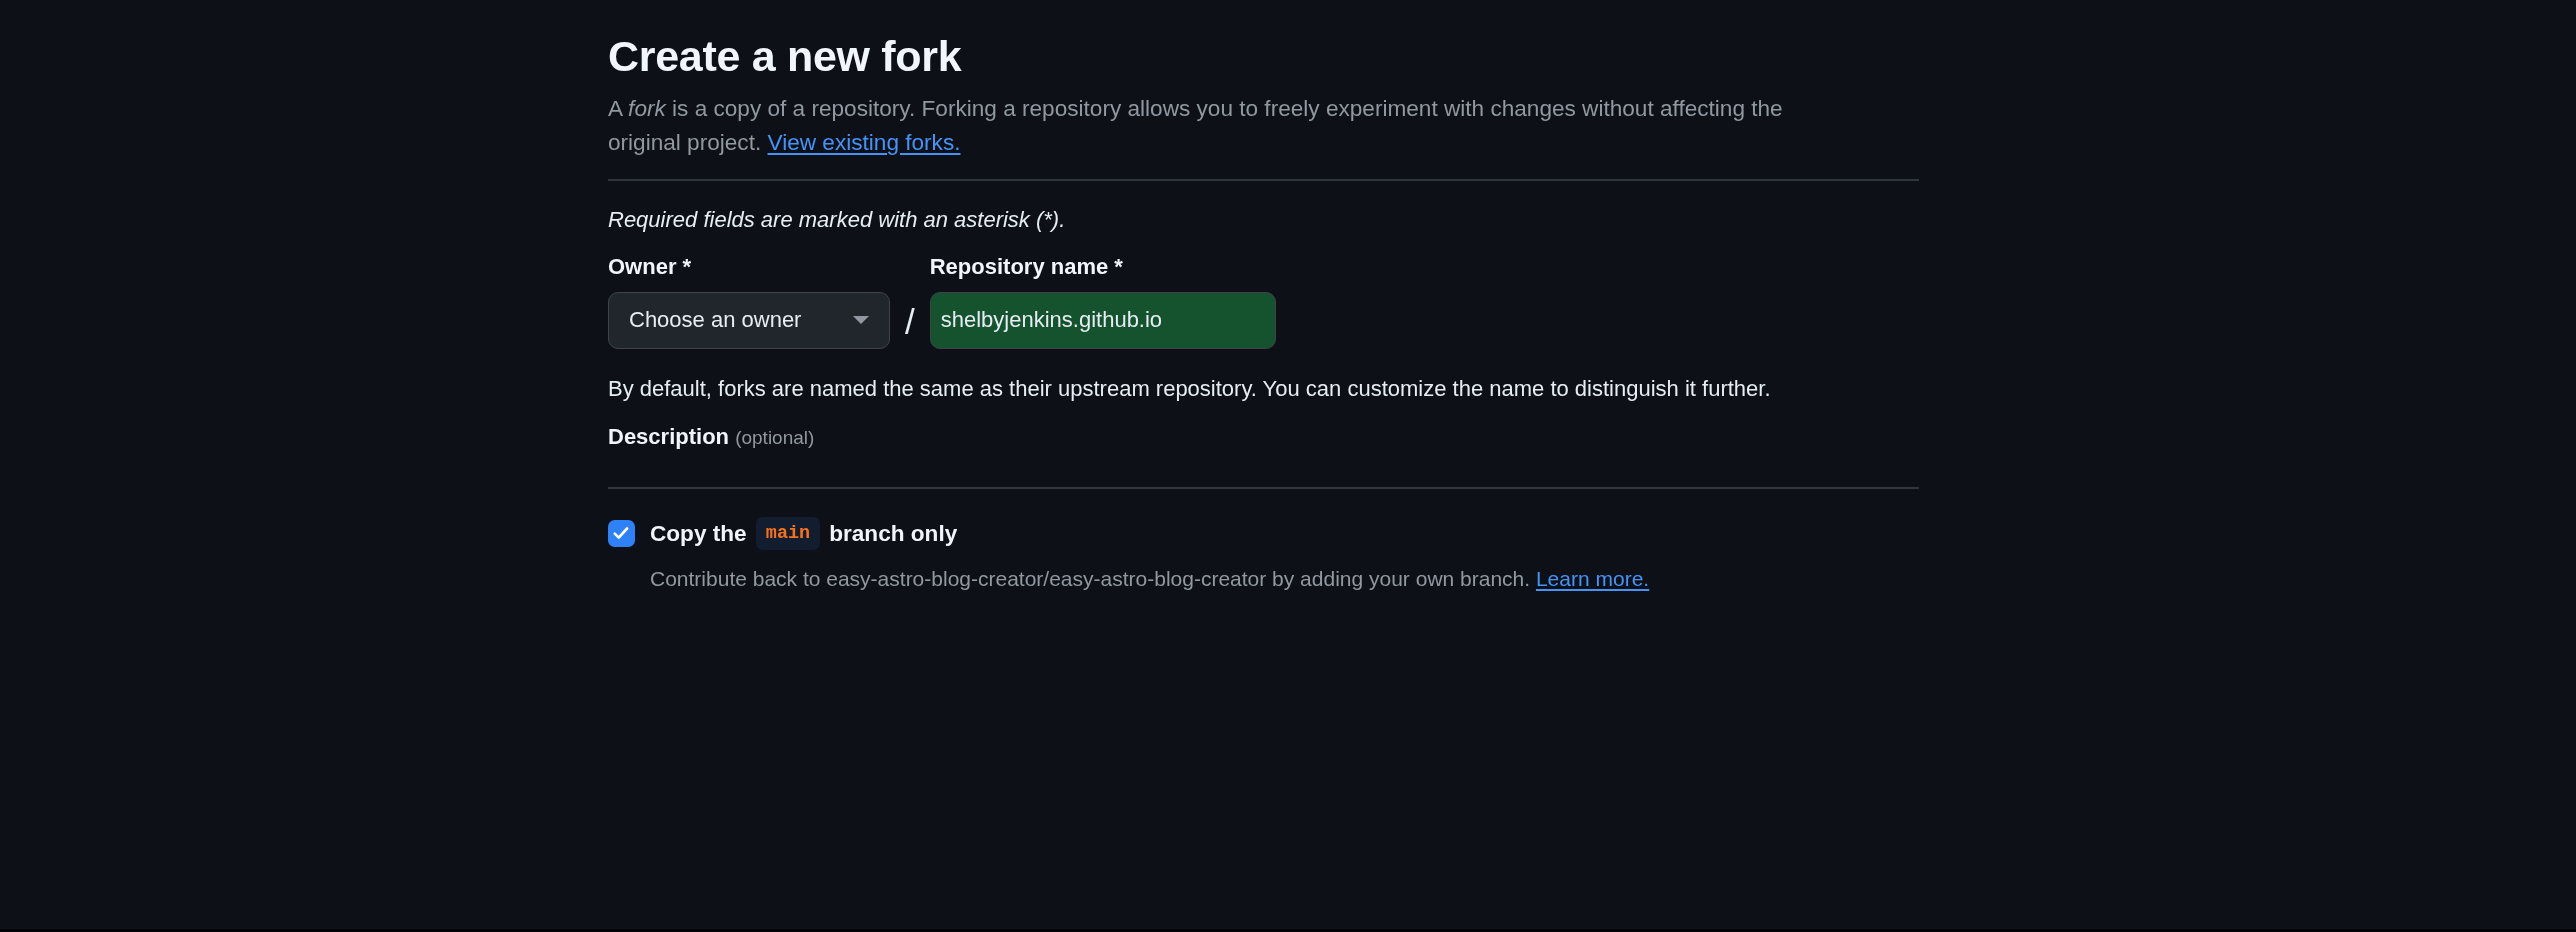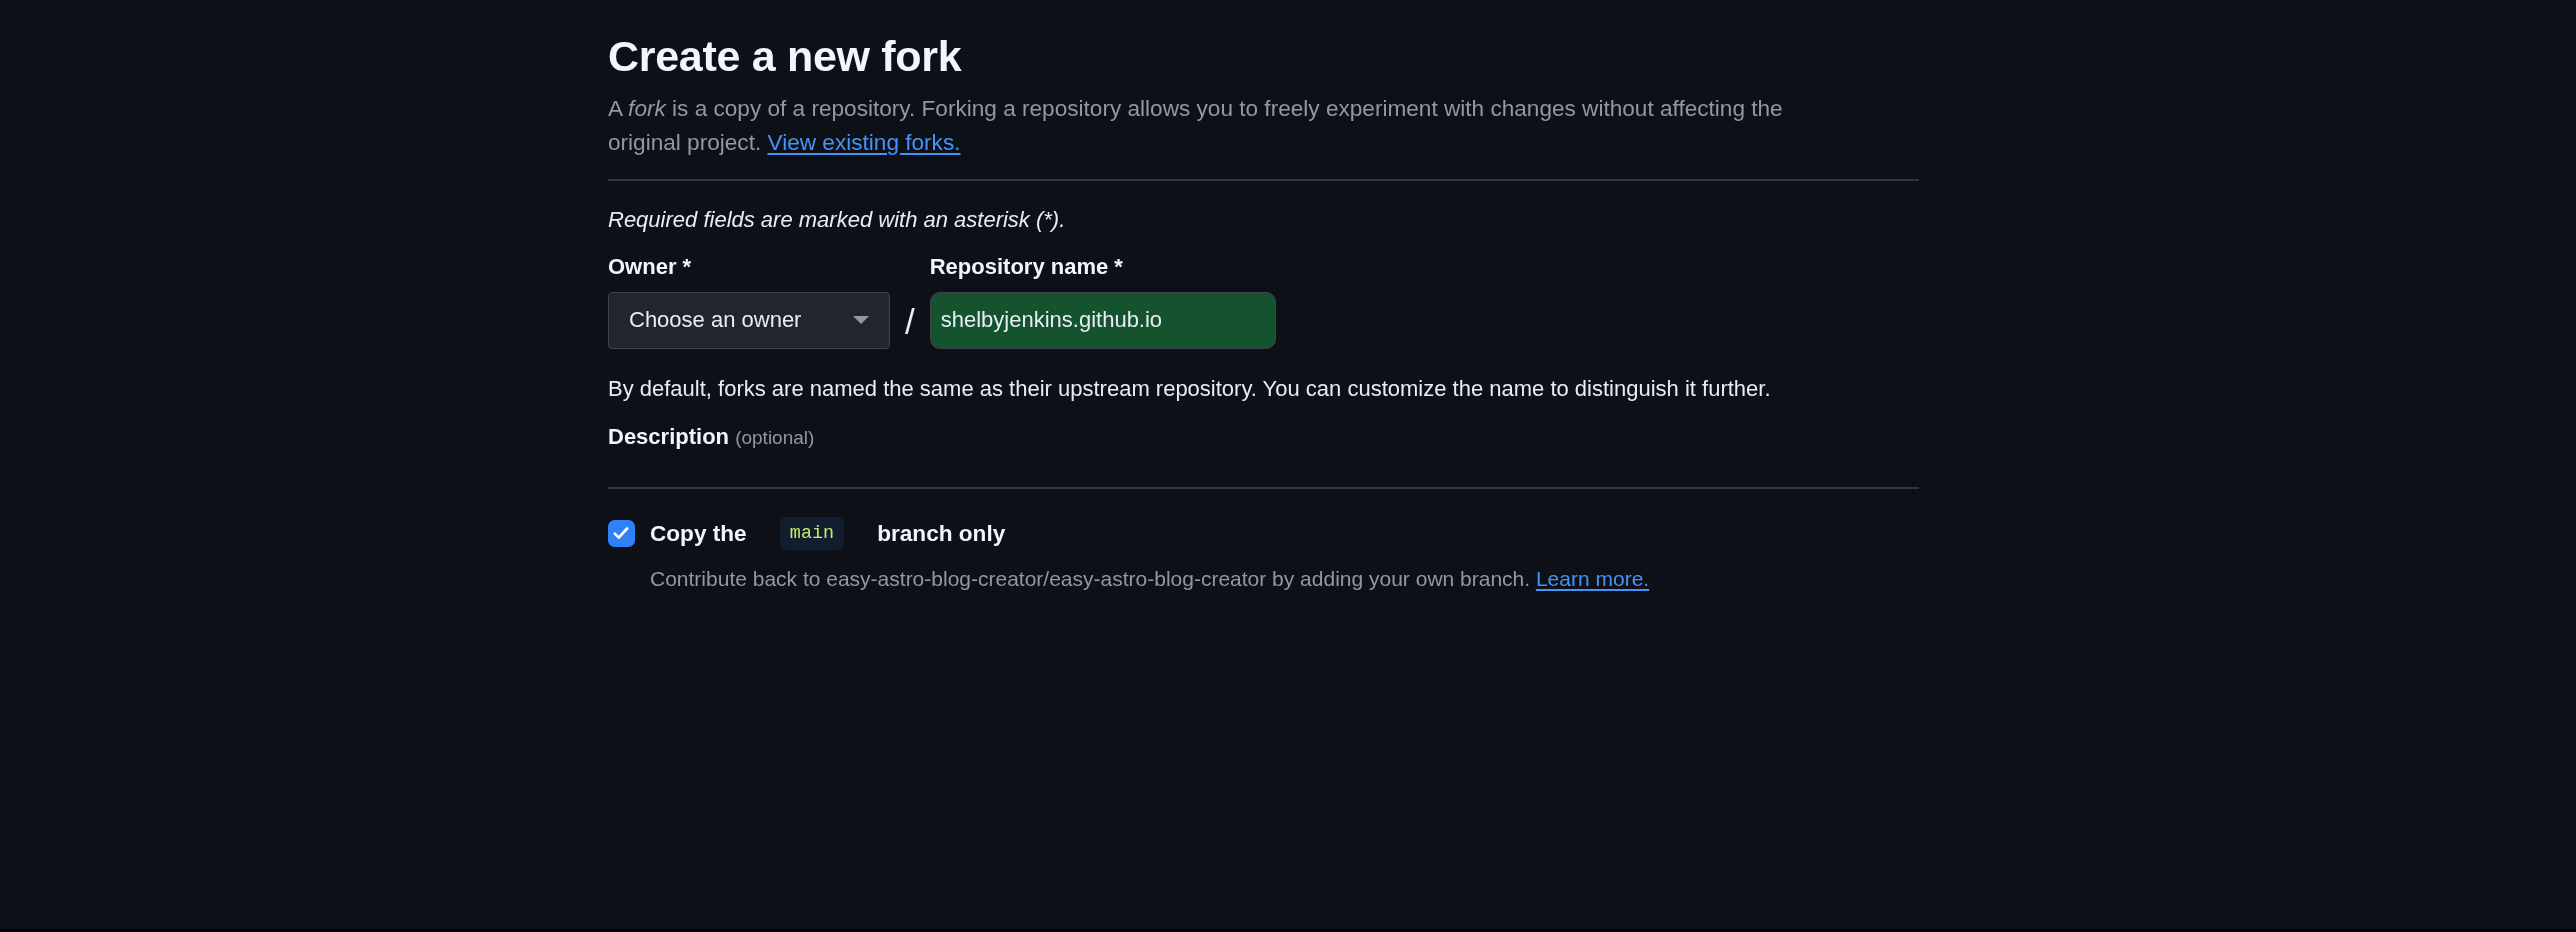--- a/index.html
+++ b/index.html
@@ -106,21 +106,21 @@
     font-size: 19px;
     color: #9198a1;
   }
 
   .owner-select {
     width: 282px;
     height: 57px;
     box-sizing: border-box;
     background: #21262d;
     border: 1.7px solid #3d444d;
-    border-radius: 4px;
+    border-radius: 10px;
     display: flex;
     align-items: center;
     justify-content: space-between;
     padding: 0 20px 0 20px;
     color: #e6edf3;
     font-size: 22px;
     cursor: pointer;
   }
 
   .caret {
@@ -211,30 +211,29 @@
     top: 3.3px;
   }
 
   .copy-label {
     font-size: 22.6px;
     font-weight: 600;
     color: #f0f6fc;
     display: flex;
     align-items: center;
     line-height: 1.2;
-    gap: 24px;
   }
 
   .code-badge {
     display: inline-block;
     background: #121d2f;
-    color: #bef264;
+    color: #f97316;
     font-family: "Liberation Mono", monospace;
     font-size: 18.4px;
-    font-weight: 400;
+    font-weight: 700;
     padding: 5px 10px;
     border-radius: 6.7px;
     margin: 0 9.2px;
     line-height: 1.25;
   }
 
   .contribute-text {
     font-size: 21px;
     line-height: 1.5;
     color: #9198a1;

